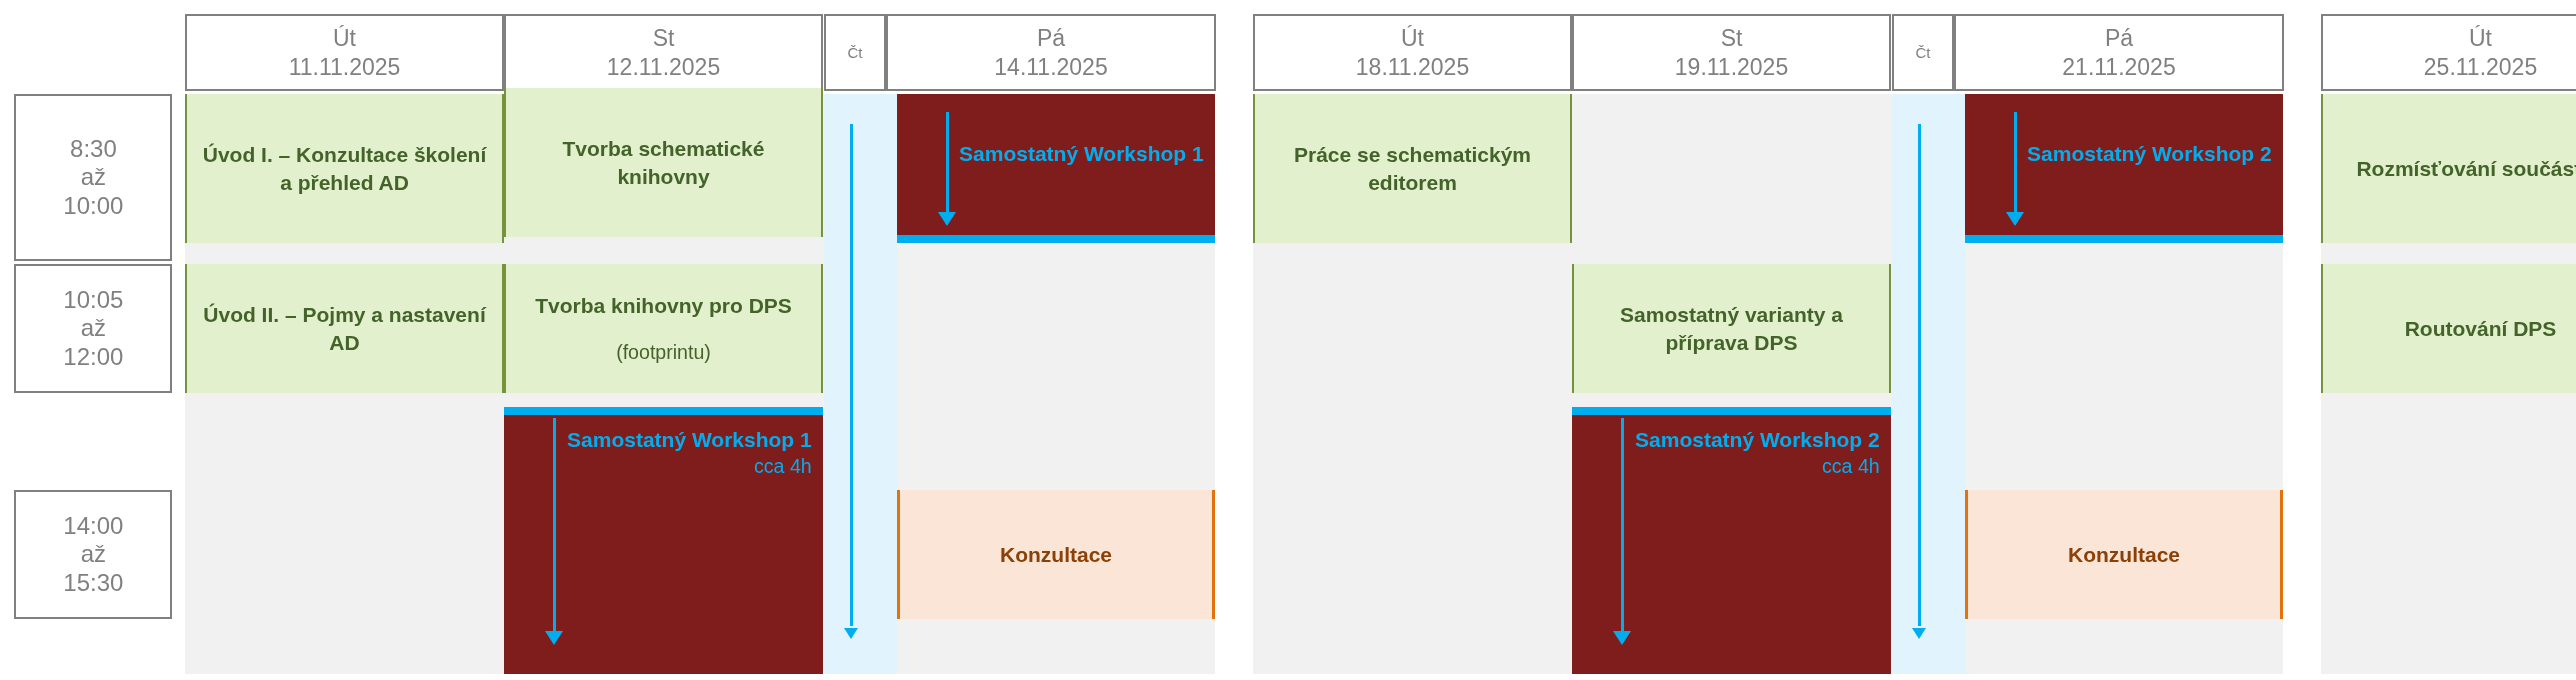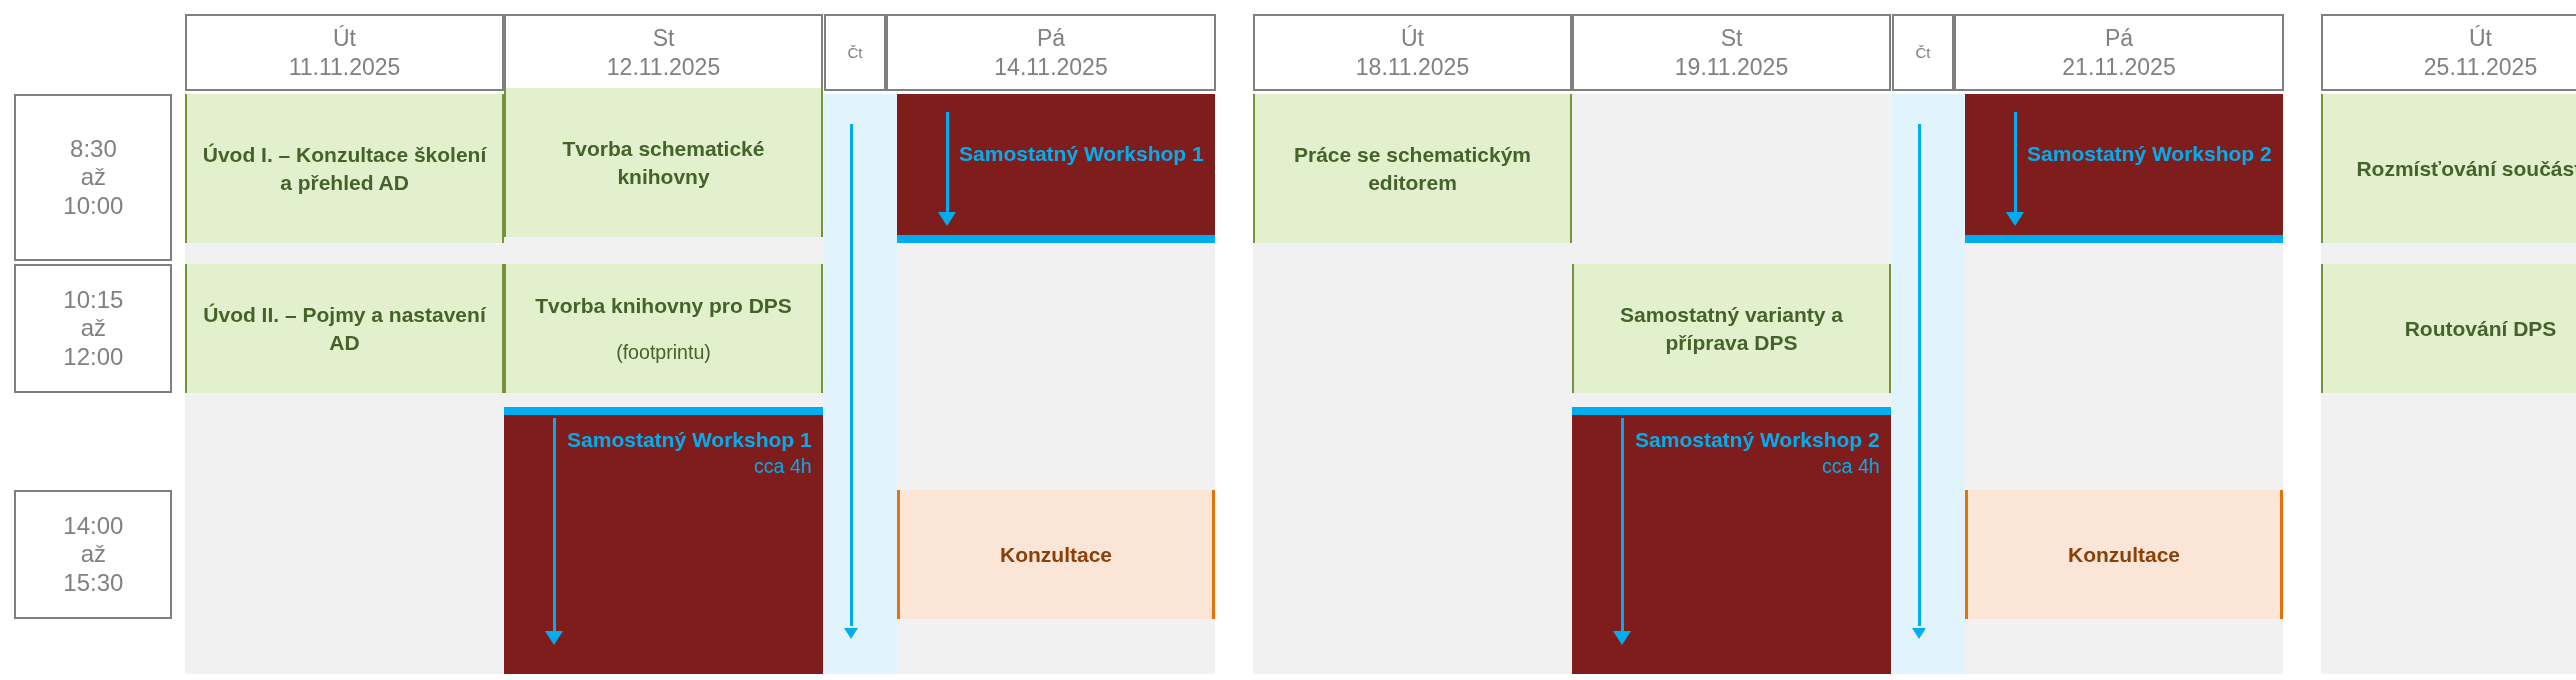--- a/index.html
+++ b/index.html
@@ -66,21 +66,21 @@
 <body>
 
 <div id="page">
 
   <div class="timecell" style="top:94px;height:167px;">
     <span>8:30</span>
     <span>až</span>
     <span>10:00</span>
   </div>
   <div class="timecell" style="top:264px;height:129px;">
-    <span>10:15</span>
+    <span>10:05</span>
     <span>až</span>
     <span>12:00</span>
   </div>
   <div class="timecell" style="top:490px;height:129px;">
     <span>14:00</span>
     <span>až</span>
     <span>15:30</span>
   </div>
 
   <div class="week" style="left:185px;width:1030px;">

